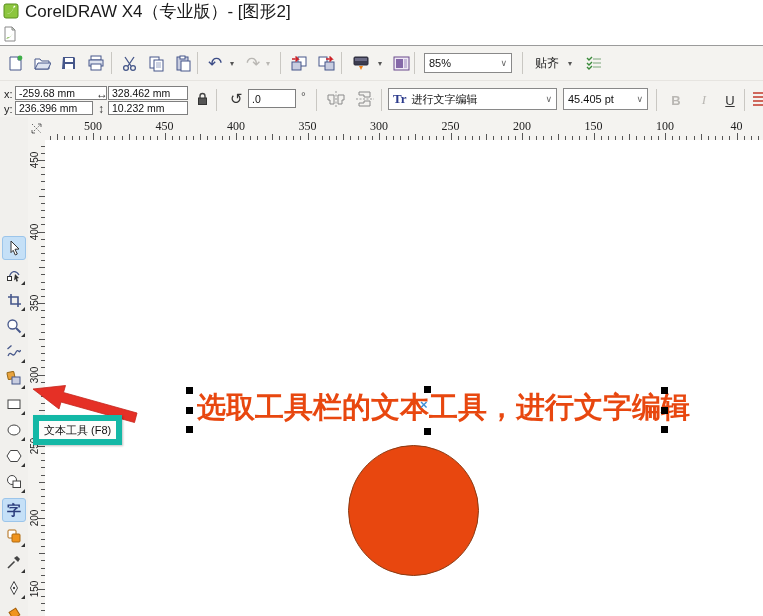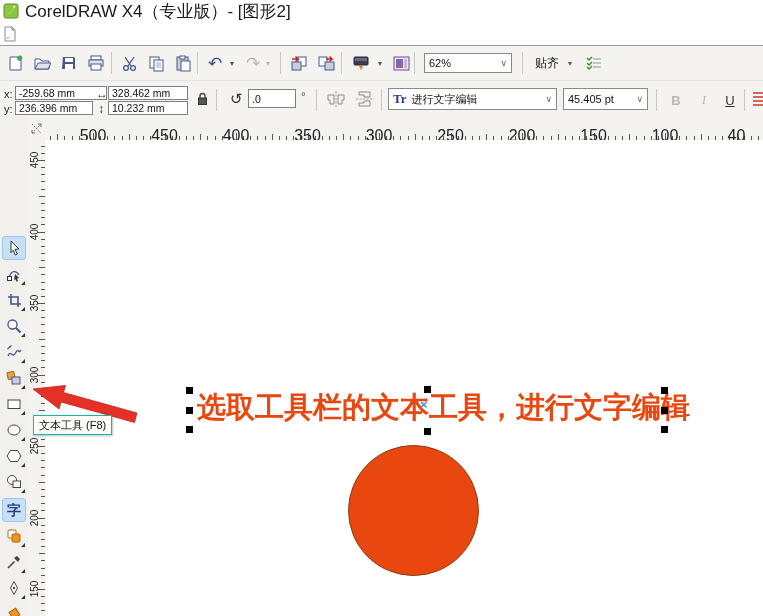--- a/index.html
+++ b/index.html
@@ -37,30 +37,30 @@
   .tool{position:absolute;left:2px;width:24px;height:24px;display:flex;align-items:center;justify-content:center;border-radius:3px;}
   .tool.active{background:#c5e0f7;border:1px solid #9cc5ea;box-sizing:border-box;}
   .tool .fly{position:absolute;right:1px;bottom:1px;width:0;height:0;border-left:4px solid transparent;border-bottom:4px solid #333;}
   .tool .zi{font-size:14px;font-weight:bold;color:#2c3e7d;line-height:1;}
   
   .corner{position:absolute;left:28px;top:0;width:17px;height:23px;background:#f4f3f0;border-bottom:1px solid #9a9a9a;border-right:1px solid #c4c2be;display:flex;align-items:center;justify-content:center;}
   .hruler{position:absolute;left:45px;top:0;width:718px;height:23px;background:#f4f3f0;border-bottom:1px solid #9a9a9a;overflow:hidden;}
   .vruler{position:absolute;left:28px;top:23px;width:17px;height:476px;background:#f4f3f0;border-right:1px solid #9a9a9a;overflow:hidden;}
   .htick{position:absolute;bottom:0;width:1px;background:#555;}
   .htick{height:4px;} .htick.mid{height:6px;} .htick.major{height:7px;}
-  .hlab{position:absolute;top:10px;transform:translateX(-50%);font-size:16px;color:#222;}
+  .hlab{position:absolute;top:2px;transform:translateX(-50%);font-size:12px;color:#222;font-family:Liberation Serif, serif;}
   .vtick{position:absolute;right:0;height:1px;background:#555;}
   .vtick{width:4px;} .vtick.mid{width:6px;} .vtick.major{width:7px;}
   .vlab{position:absolute;left:-3px;width:20px;height:12px;font-size:10px;color:#222;text-align:center;transform:rotate(-90deg);}
   
   .sel-text{position:absolute;left:197px;top:273px;white-space:nowrap;font-size:29px;font-weight:800;letter-spacing:0px;line-height:34px;}
   .handle{position:absolute;width:7px;height:7px;background:#000;}
   .center-x{position:absolute;left:420px;top:280px;color:#3f8fd6;font-size:13px;font-weight:bold;}
   .circle{position:absolute;left:348px;top:328px;width:131px;height:131px;border-radius:50%;border:1px solid #8b3a12;box-sizing:border-box;}
-  .tooltip{position:absolute;left:33px;top:298px;height:18px;background:#fdfdfb;border:1px solid #14b8a6;display:flex;align-items:center;padding:0 5px;font-size:11px;color:#111;white-space:nowrap;box-shadow:1px 1px 2px rgba(0,0,0,.25);}
+  .tooltip{position:absolute;left:33px;top:298px;height:18px;background:#fdfdfb;border:6px solid #14b8a6;display:flex;align-items:center;padding:0 5px;font-size:11px;color:#111;white-space:nowrap;box-shadow:1px 1px 2px rgba(0,0,0,.25);}
   .arrow-overlay{position:absolute;left:28px;top:264px;width:115px;height:48px;pointer-events:none;}
   svg{display:block;}
 </style>
 </head>
 <body>
 
 <div class="titlebar">
   <svg class="appicon" viewBox="0 0 16 16">
     <rect x="1" y="1" width="14" height="14" rx="2" fill="#8dc63f" stroke="#5a8f1f"></rect>
     <path d="M4 11 C7 11 10 8 11 4 C9 9 7 10 4 11 Z" fill="#fff"></path>
@@ -169,21 +169,21 @@
     </div>
   <div class="tbtn" style="left:388px">
     <svg width="17" height="15" viewBox="0 0 17 15">
       <rect x="1" y="1" width="15" height="13" fill="#efe9f5" stroke="#6a4b8c"></rect>
       <rect x="3" y="3" width="7" height="9" fill="#8568a8"></rect>
       <rect x="11" y="3" width="3" height="9" fill="#c7b9da"></rect>
     </svg>
   </div>
   <div class="sep" style="left:414px"></div>
   <div class="combo" style="left:424px;top:7px;width:88px;height:20px;">
-    <span>62%</span>
+    <span>85%</span>
     <span class="cchev">∨</span>
   </div>
   <div class="sep" style="left:522px"></div>
   <div class="flatbtn" style="left:532px">
       <span>贴齐</span>
     </div>
   <div class="chev" style="left:564px">
       <span>▾</span>
     </div>
   <div class="tbtn" style="left:580px">

